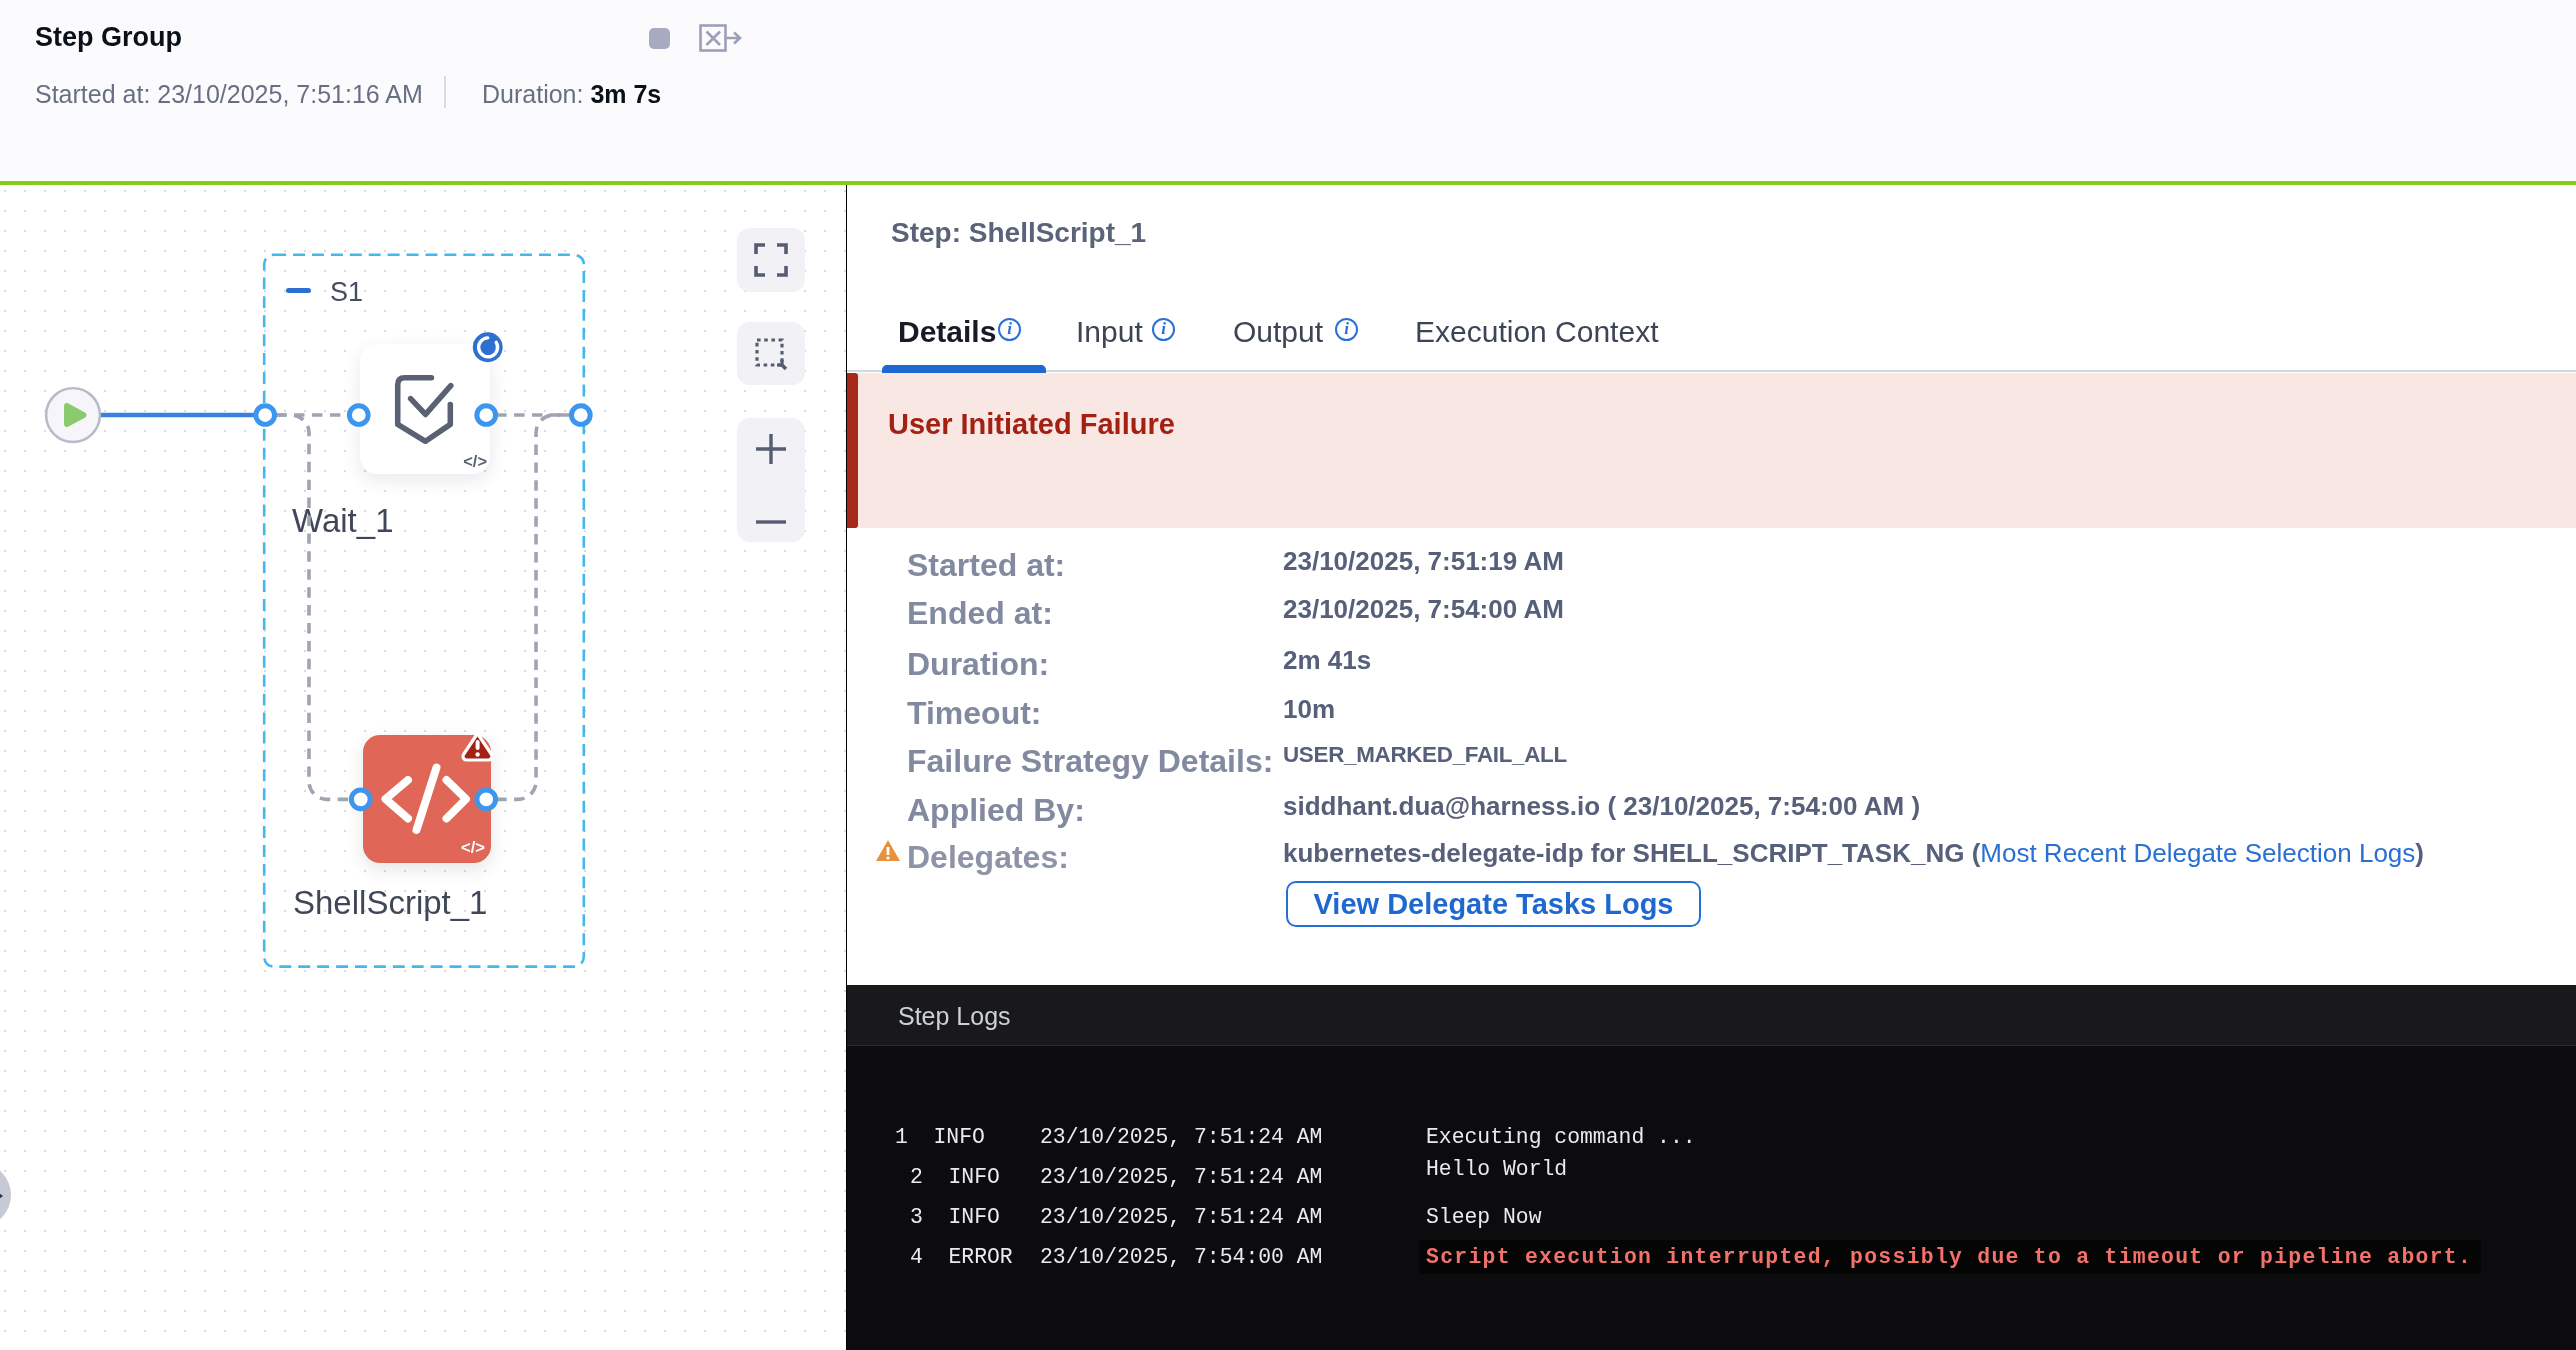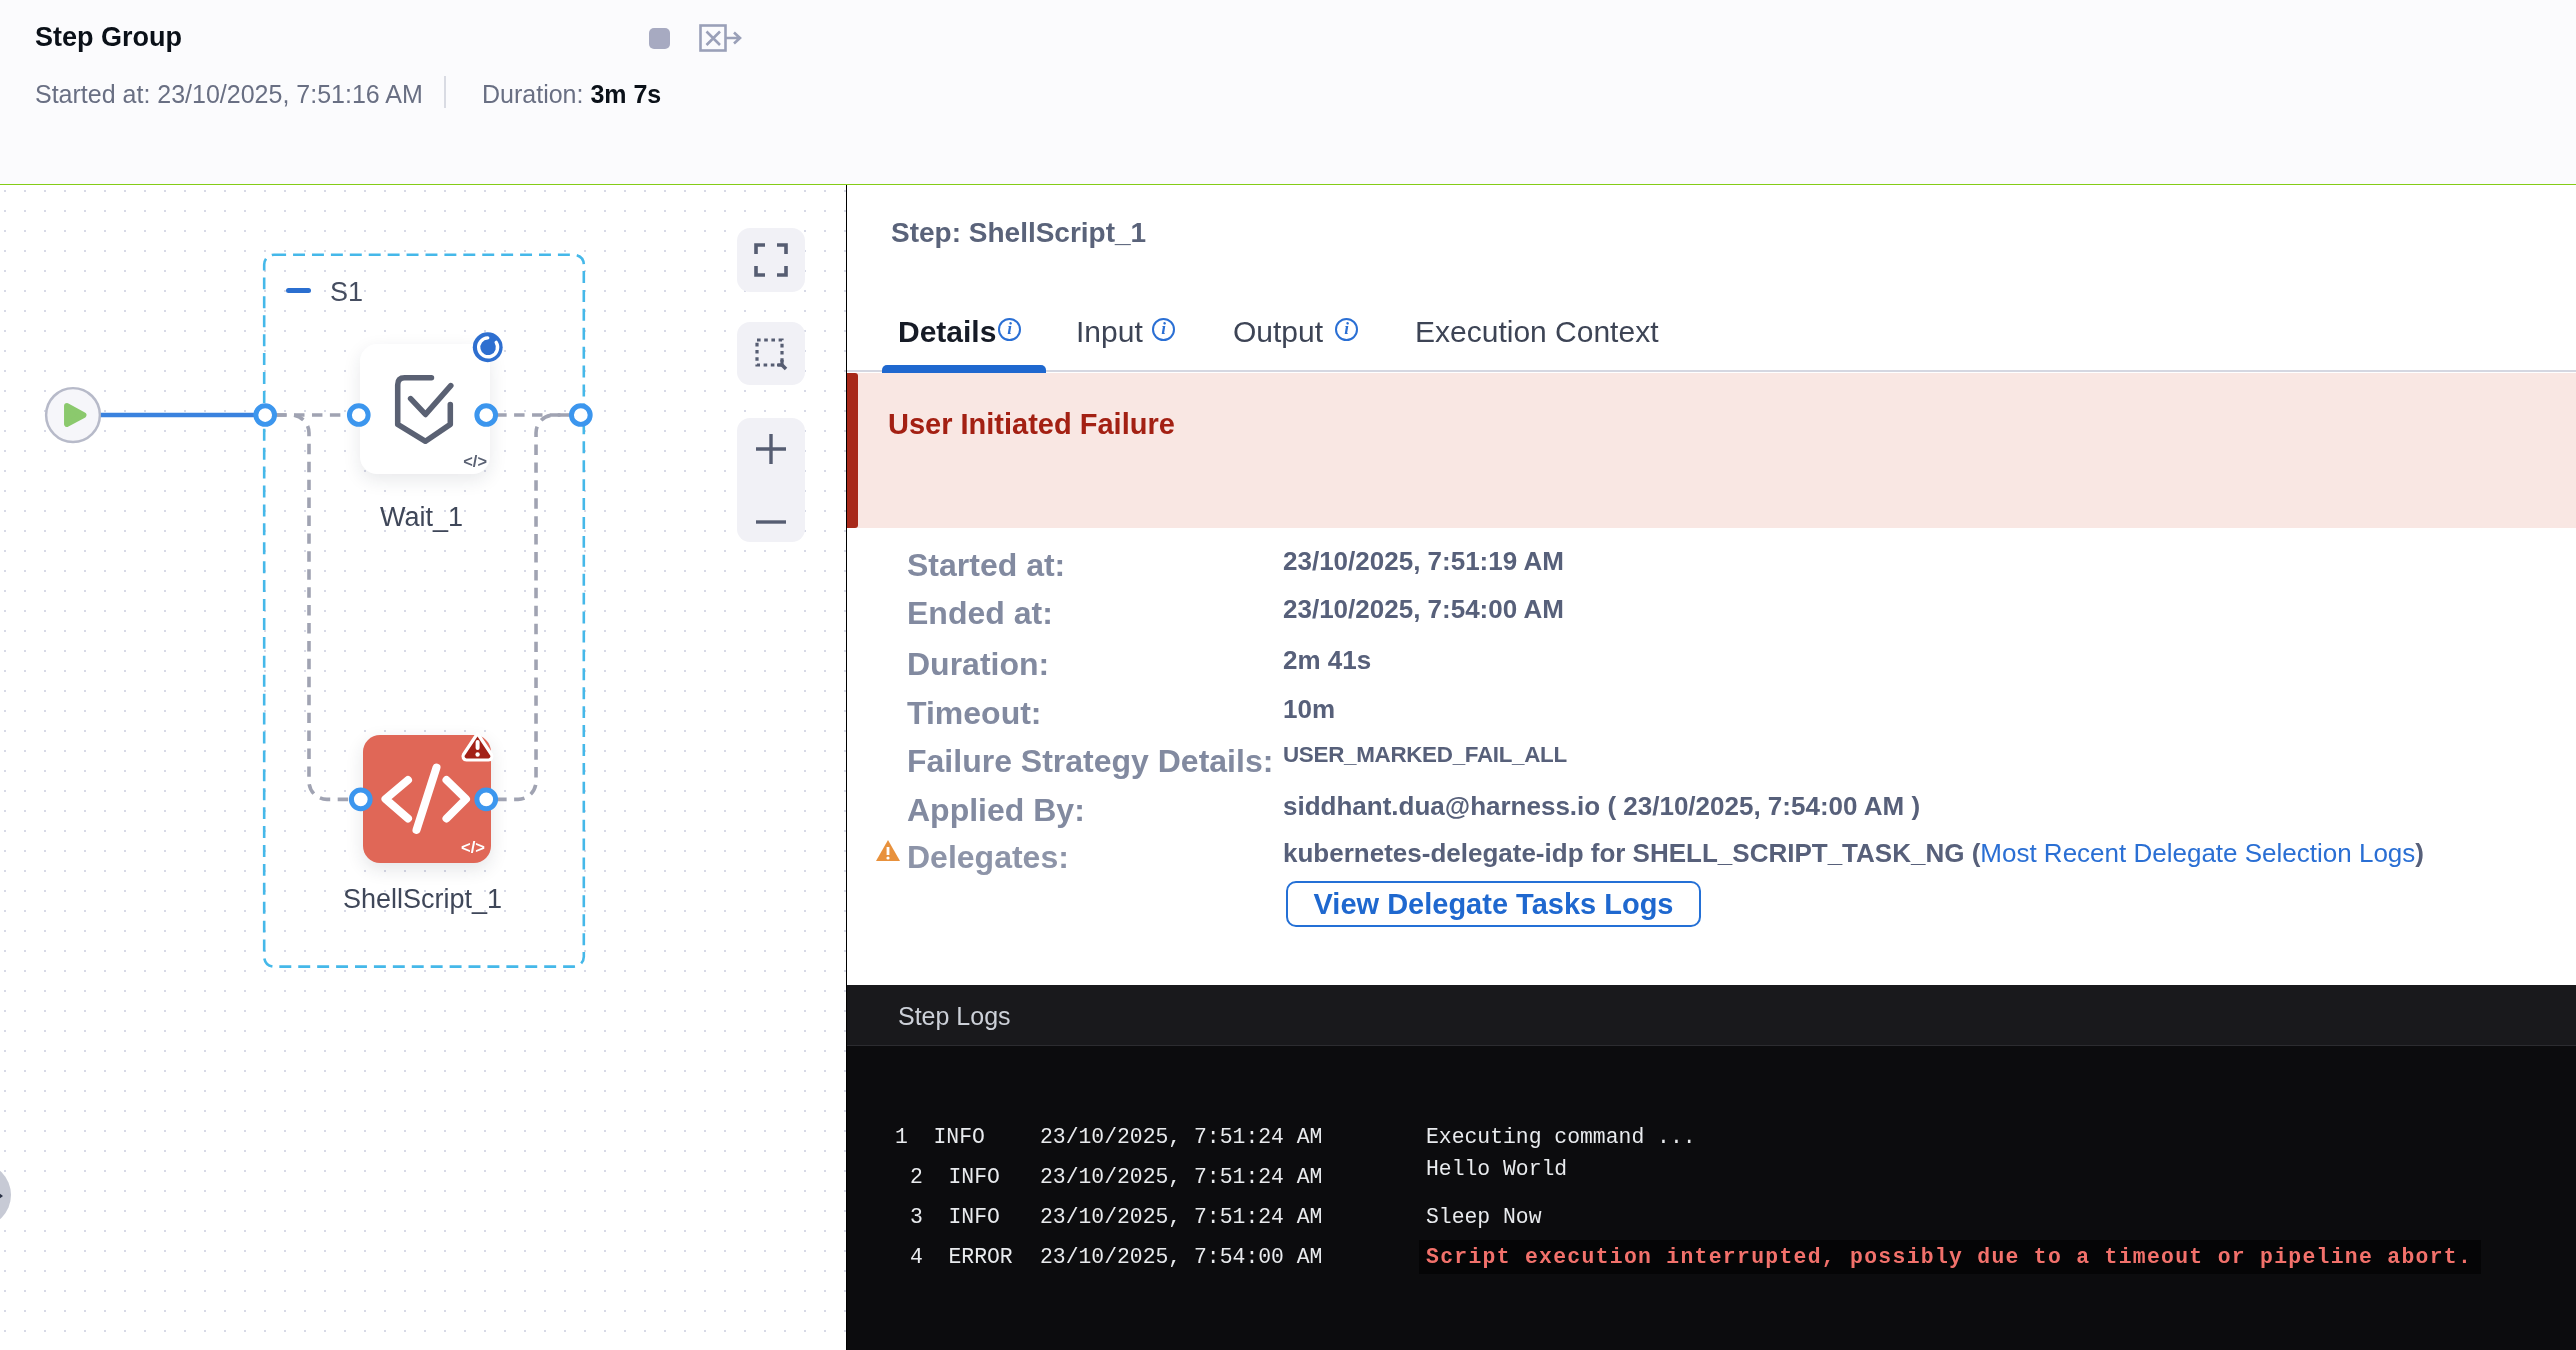--- a/index.html
+++ b/index.html
@@ -1,34 +1,34 @@
 <!DOCTYPE html>
 <html><head>
 <meta charset="utf-8">
 <style>
 *{margin:0;padding:0;box-sizing:border-box}
 html,body{width:2576px;height:1351px;background:#fff;font-family:"Liberation Sans",sans-serif;overflow:hidden}
 #app{position:relative;width:2576px;height:1351px}
 .abs{position:absolute}
 
-#hdr{left:0;top:0;width:2576px;height:185px;background:#fbfbfd;border-bottom:1px solid #84cc16}
+#hdr{left:0;top:0;width:2576px;height:185px;background:#fbfbfd;border-bottom:4px solid #84cc16}
 #hdr h1{position:absolute;left:35px;top:22px;font-size:27px;font-weight:700;color:#0a1018;letter-spacing:0}
 #hdr .sub{position:absolute;left:35px;top:80px;font-size:25px;color:#696f83}
 #hdr .sub b{color:#0a1018;font-weight:700}
 #hdr .vsep{position:absolute;left:444px;top:76px;width:2px;height:32px;background:#d9dbe3}
 #icsq{left:649px;top:28px;width:21px;height:21px;background:#a7aac1;border-radius:5px}
 
 #canvas{left:0;top:185px;width:846px;height:1165px;background:#fff;
  background-image:radial-gradient(circle,#d7d9e6 1.3px,rgba(0,0,0,0) 1.5px);
  background-size:20px 20px;background-position:-5px -4px}
 #cvsvg{position:absolute;left:0;top:0;z-index:5;pointer-events:none}
 .node{position:absolute;background:#fff;border-radius:17px;box-shadow:0 6px 18px rgba(30,40,60,.10);z-index:2}
 #waitnode{left:360px;top:159px;width:130px;height:130px}
 #shellnode{left:363px;top:550px;width:128px;height:128px;background:#e06757;box-shadow:0 6px 18px rgba(30,40,60,.12)}
-.nlabel{position:absolute;z-index:3;font-size:27px;color:#3f4759;text-align:center;width:259px}
+.nlabel{position:absolute;z-index:3;font-size:33px;color:#3f4759;text-align:left;width:259px}
 #lwait{left:292px;top:317px}
 #lshell{left:293px;top:699px}
 #s1lab{position:absolute;left:286px;top:92px;z-index:3}
 #s1lab .dash{display:inline-block;width:25px;height:5px;background:#2b6fd0;border-radius:3px;vertical-align:8px}
 #s1lab .txt{font-size:27px;color:#454d60;margin-left:19px}
 .ctrl{position:absolute;left:737px;background:#f1f1f6;border-radius:13px;z-index:4;display:flex;align-items:center;justify-content:center;flex-direction:column}
 #ctl1{top:43px;width:68px;height:64px}
 #ctl2{top:137px;width:68px;height:63px}
 #ctl3{top:233px;width:68px;height:124px;justify-content:space-between;padding:14px 0}
 #edgebtn{position:absolute;left:-53px;top:978px;width:64px;height:64px;border-radius:50%;background:#c7cad5;z-index:4}

